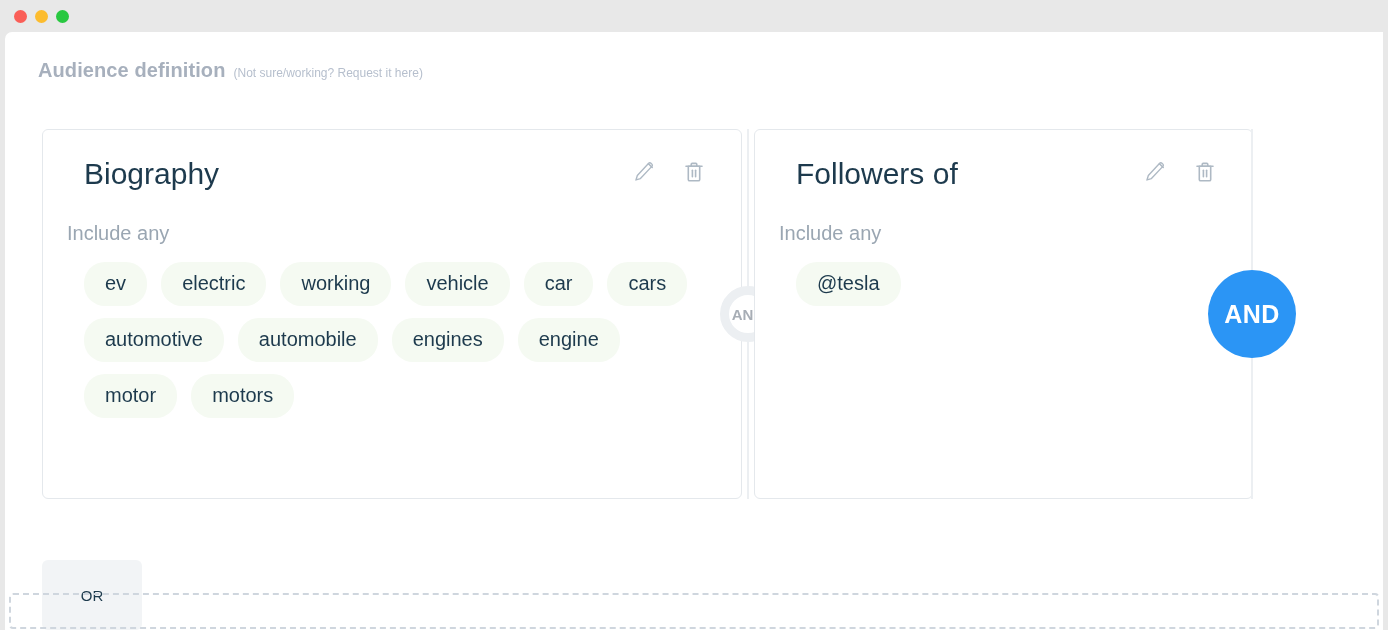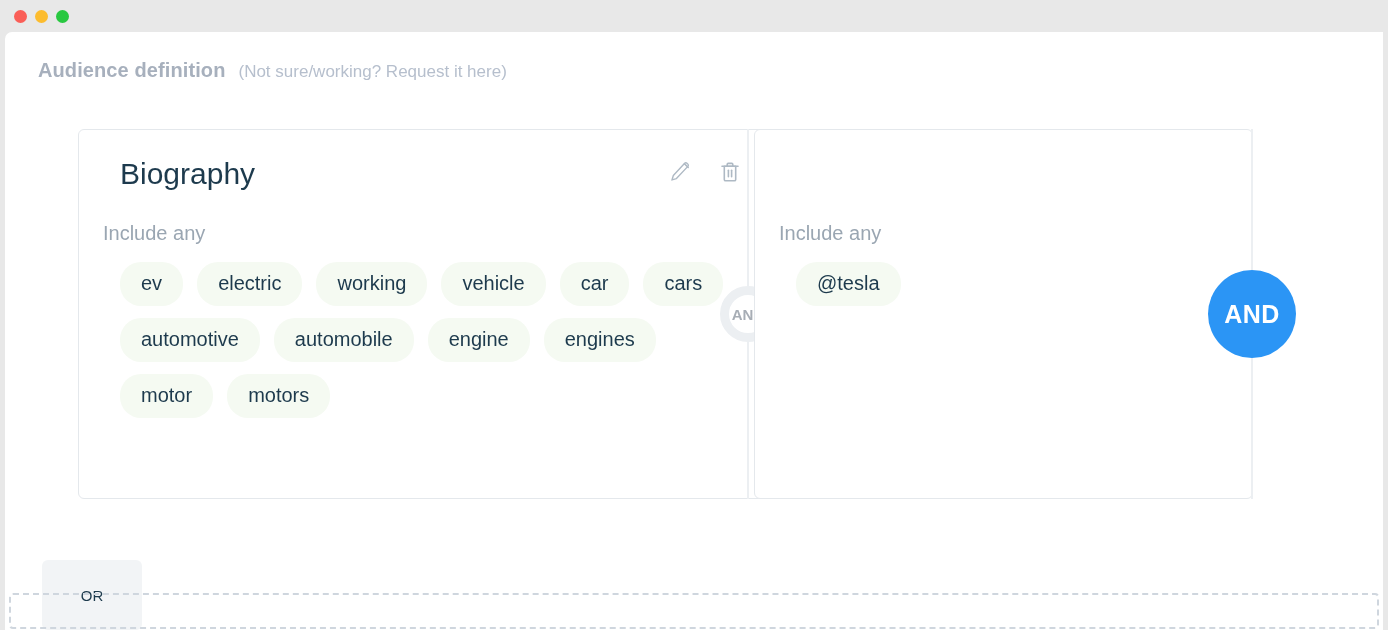--- a/index.html
+++ b/index.html
@@ -77,24 +77,24 @@
     align-items: baseline;
     white-space: nowrap;
   }
   .header-title {
     font-size: 20px;
     font-weight: bold;
     color: #a7b0bd;
     letter-spacing: 0.1px;
   }
   .header-link {
-    font-size: 17px;
+    font-size: 12px;
     font-weight: normal;
     color: #b6bfcd;
-    margin-left: 13px;
+    margin-left: 8px;
     cursor: pointer;
   }
 
   
   .group-row {
     position: absolute;
     left: 37px;
     top: 97px;
     width: 1310px;
     height: 372px;
@@ -102,21 +102,21 @@
 
   .card {
     position: absolute;
     top: 0;
     height: 370px;
     background: #ffffff;
     border: 1px solid #e4e8ec;
     border-radius: 6px;
     box-sizing: border-box;
   }
-  .card.card-1 { left: 0px;   width: 700px; margin-left: 36px; }
+  .card.card-1 { left: 0px;   width: 700px; }
   .card.card-2 { left: 712px; width: 499px; }
 
   .card-head {
     position: absolute;
     top: 22px;
     left: 41px;
     right: 22px;
     height: 44px;
   }
   .card-title {
@@ -300,33 +300,53 @@
 
           <div class="tags">
             <span class="tag">ev</span>
             <span class="tag">electric</span>
             <span class="tag">working</span>
             <span class="tag">vehicle</span>
             <span class="tag">car</span>
             <span class="tag">cars</span>
             <span class="tag">automotive</span>
             <span class="tag">automobile</span>
+            <span class="tag">engines</span>
             <span class="tag">engine</span>
-            <span class="tag">engines</span>
             <span class="tag">motor</span>
             <span class="tag">motors</span>
           </div>
         </div>
 
         <div class="conn conn-gray">
           <div class="line"></div>
           <div class="and-badge gray">AND</div>
         </div>
 
         <div class="card card-2">
+          <div class="card-head">
+            <div class="card-title">Followers of</div>
+            <div class="card-actions">
+              <span class="icon-btn">
+                <svg width="24" height="24" viewBox="0 0 24 24" fill="none" stroke="currentColor" stroke-width="1.6" stroke-linecap="round" stroke-linejoin="round">
+                  <path d="M16.5 3.8l3.7 3.7"></path>
+                  <path d="M17.8 2.5a1.8 1.8 0 0 1 2.6 0l1.1 1.1a1.8 1.8 0 0 1 0 2.6L8.2 20.4 3 22l1.6-5.2z" transform="scale(0.86) translate(1.6,1.2)"></path>
+                </svg>
+              </span>
+              <span class="icon-btn">
+                <svg width="24" height="24" viewBox="0 0 24 24" fill="none" stroke="currentColor" stroke-width="1.6" stroke-linecap="round" stroke-linejoin="round">
+                  <path d="M4 6.2h16"></path>
+                  <path d="M9.2 6.2V4.4a1 1 0 0 1 1-1h3.6a1 1 0 0 1 1 1v1.8"></path>
+                  <path d="M6.3 6.2h11.4v13.2a1.4 1.4 0 0 1-1.4 1.4H7.7a1.4 1.4 0 0 1-1.4-1.4z"></path>
+                  <path d="M10.4 10.2v6.6"></path>
+                  <path d="M13.6 10.2v6.6"></path>
+                </svg>
+              </span>
+            </div>
+          </div>
 
           <div class="include-label">Include any</div>
 
           <div class="tags">
             <span class="tag">@tesla</span>
           </div>
         </div>
 
         <div class="conn conn-blue">
           <div class="line"></div>

